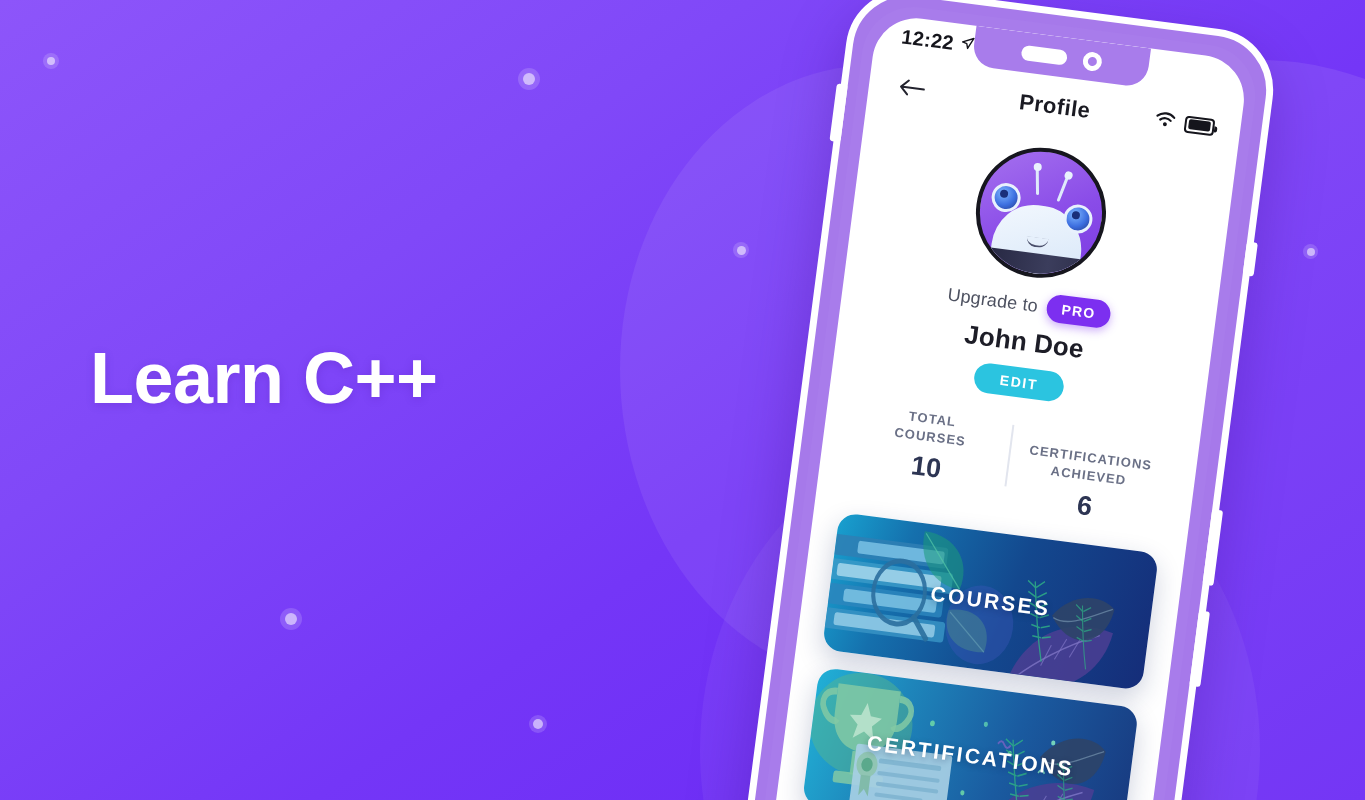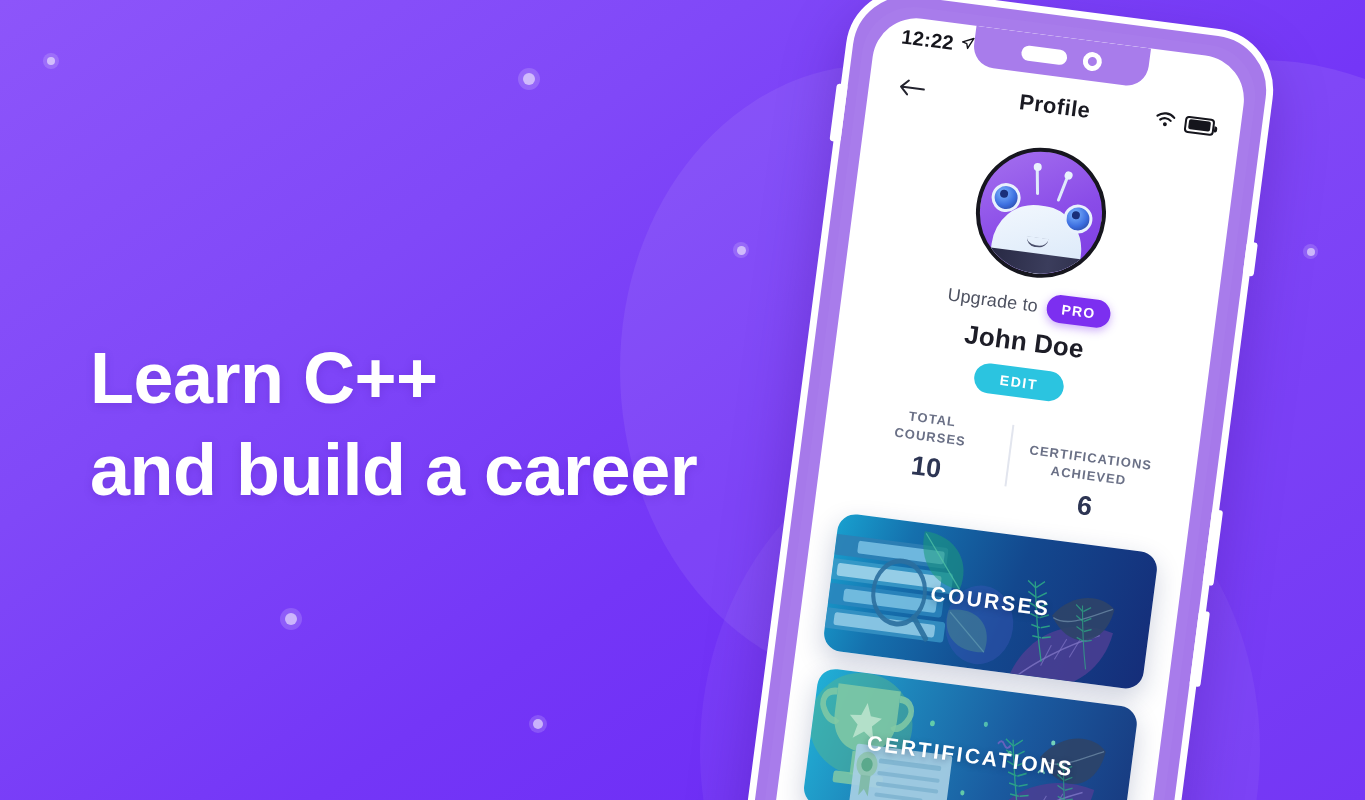--- a/index.html
+++ b/index.html
@@ -201,21 +201,20 @@
     </div>
   <div class="dot" style="left:280px;top:608px;width:22px;height:22px;">
       <i style="width:12px;height:12px;"></i>
     </div>
   <div class="dot" style="left:529px;top:715px;width:18px;height:18px;">
       <i style="width:10px;height:10px;"></i>
     </div>
 
   <div id="headline">
     <span class="ln">Learn C++</span>
-    <span class="ln">and build a career</span>
   </div>
 
   <div id="phone-wrap">
     <div id="phone-outer">
       <div class="sb-left"></div>
       <div class="side-btn sb1"></div>
       <div class="side-btn sb2"></div>
       <div class="side-btn sb3"></div>
 
       <div id="phone-bezel">

